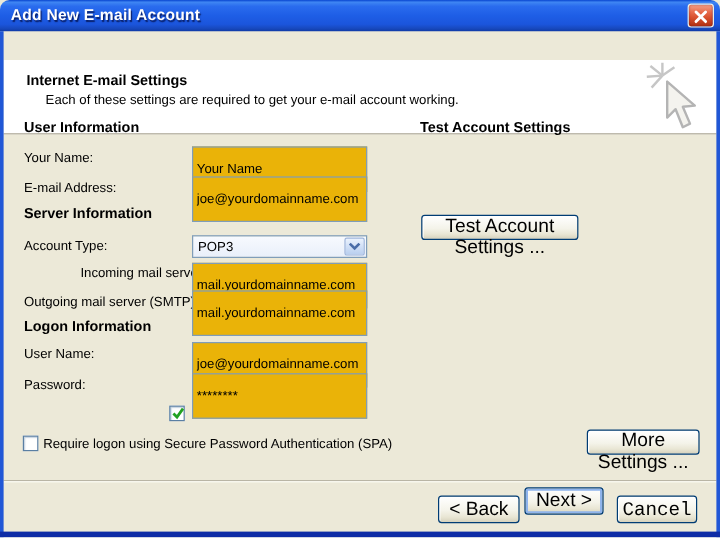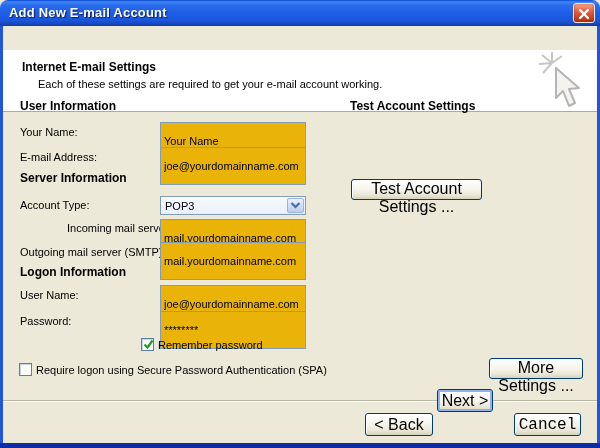--- a/index.html
+++ b/index.html
@@ -129,31 +129,30 @@
   <div class="lbl" style="left:20px;top:315px;">Password:</div>
   <input class="tb" style="left: 160px; top: 311px;" value="********">
 
   <span class="cb" style="left:141px;top:338px;">
     <span>
       <svg width="13" height="13" viewBox="0 0 13 13">
         <polyline points="2.5,6.5 5.5,9.5 10.5,2.5" stroke="#21a121" stroke-width="2.3" fill="none"></polyline>
       </svg>
     </span>
   </span>
-  <span class="lbl" style="left:158px;top:339px;">Remember password</span>
 
   <span class="cb" style="left:19px;top:363px;"></span>
   <span class="lbl" style="left:36px;top:364px;">Require logon using Secure Password Authentication (SPA)</span>
 
   <div class="heading" style="left:350px;top:99px;">Test Account Settings</div>
   <button class="xp-btn" style="left:351px;top:179px;width:131px;height:21px;">Test Account Settings ...</button>
 
   <button class="xp-btn" style="left:489px;top:358px;width:94px;height:21px;">More Settings ...</button>
 
   <div class="divider"></div>
   <button class="xp-btn" style="left:365px;top:413px;width:68px;height:23px;">&lt; Back</button>
-  <button class="xp-btn focused" style="left:437px;top:389px;width:56px;height:23px;text-align:center;">Next &gt;</button>
+  <button class="xp-btn focused" style="left:437px;top:406px;width:66px;height:23px;text-align:center;">Next &gt;</button>
   <button class="xp-btn" style="left:514px;top:413px;width:67px;height:23px;font-family:Liberation Mono, monospace;">Cancel</button>
 
   <div class="border-left"></div>
   <div class="border-right"></div>
   <div class="border-bottom"></div>
 </div>
 
 </body></html>

